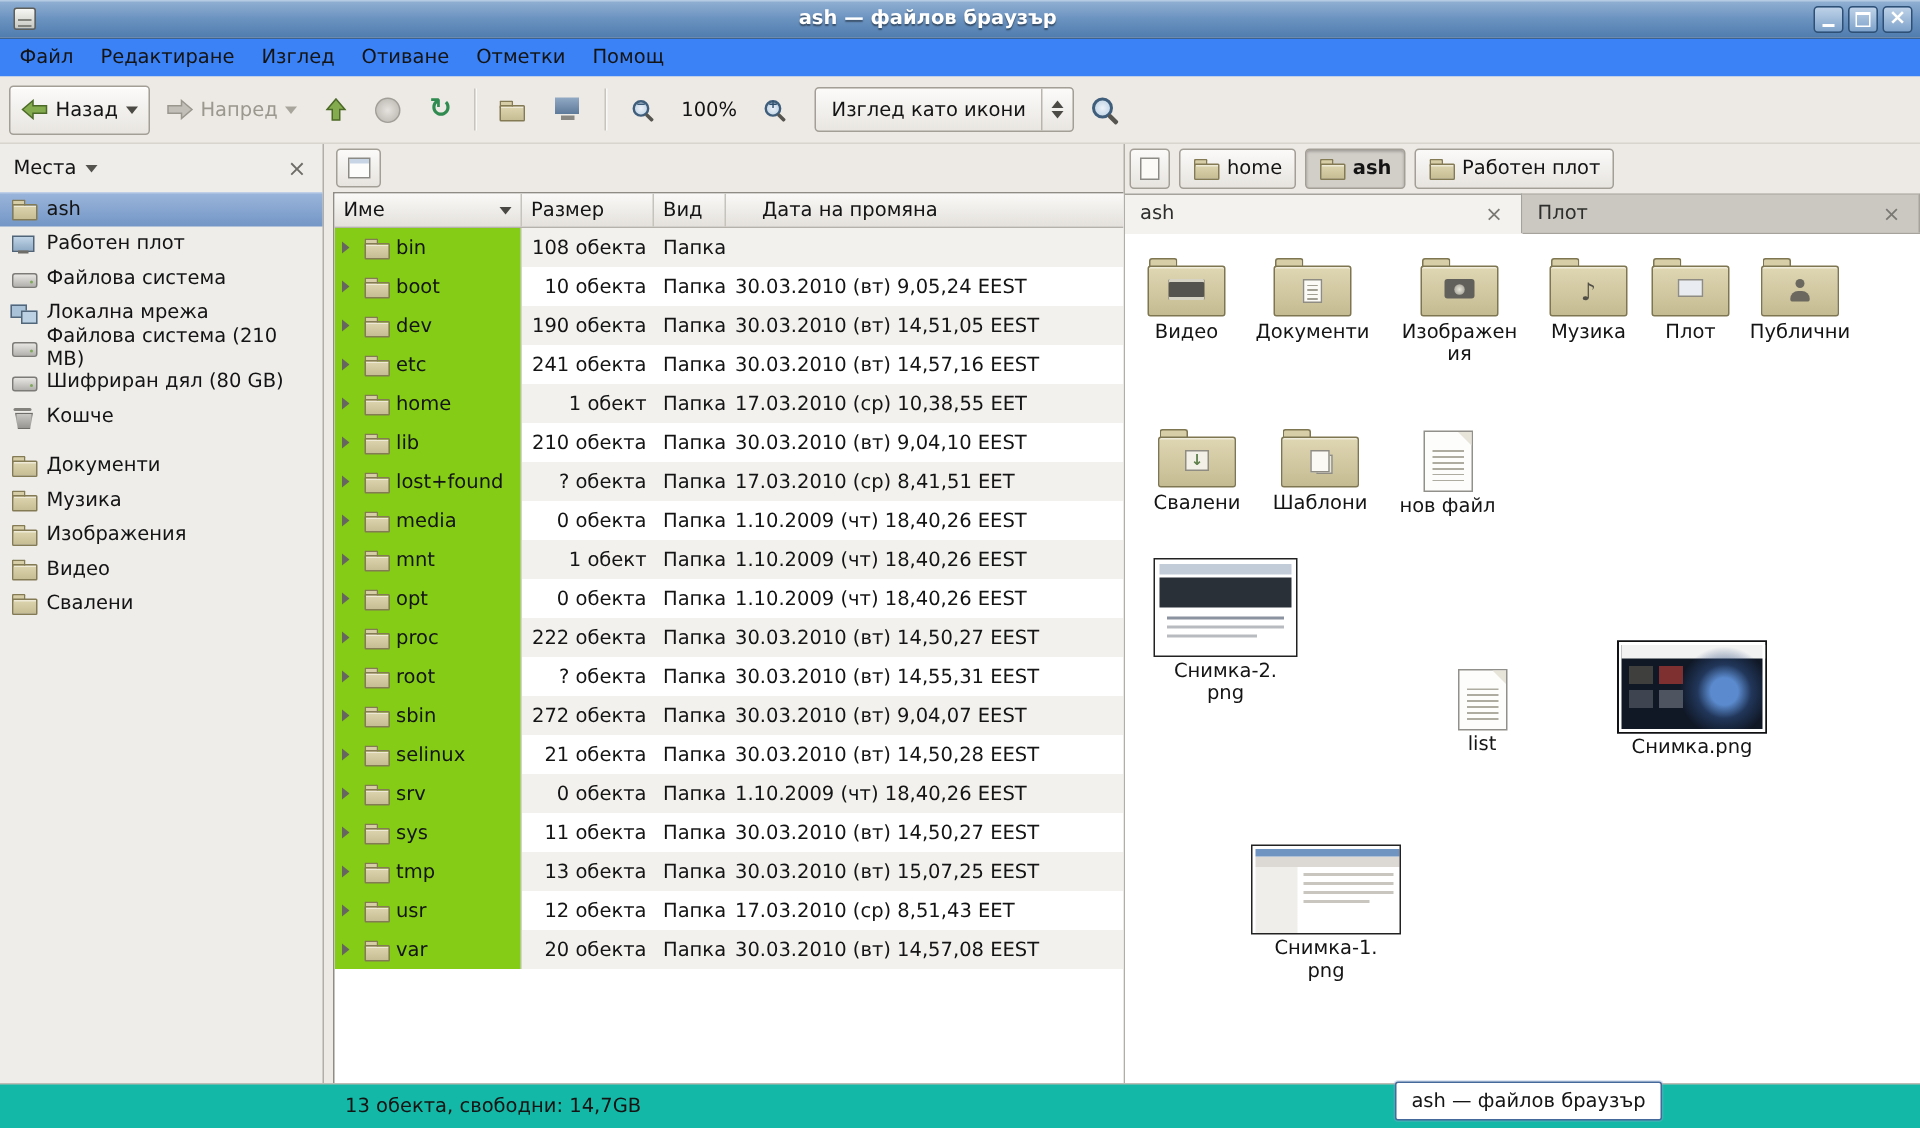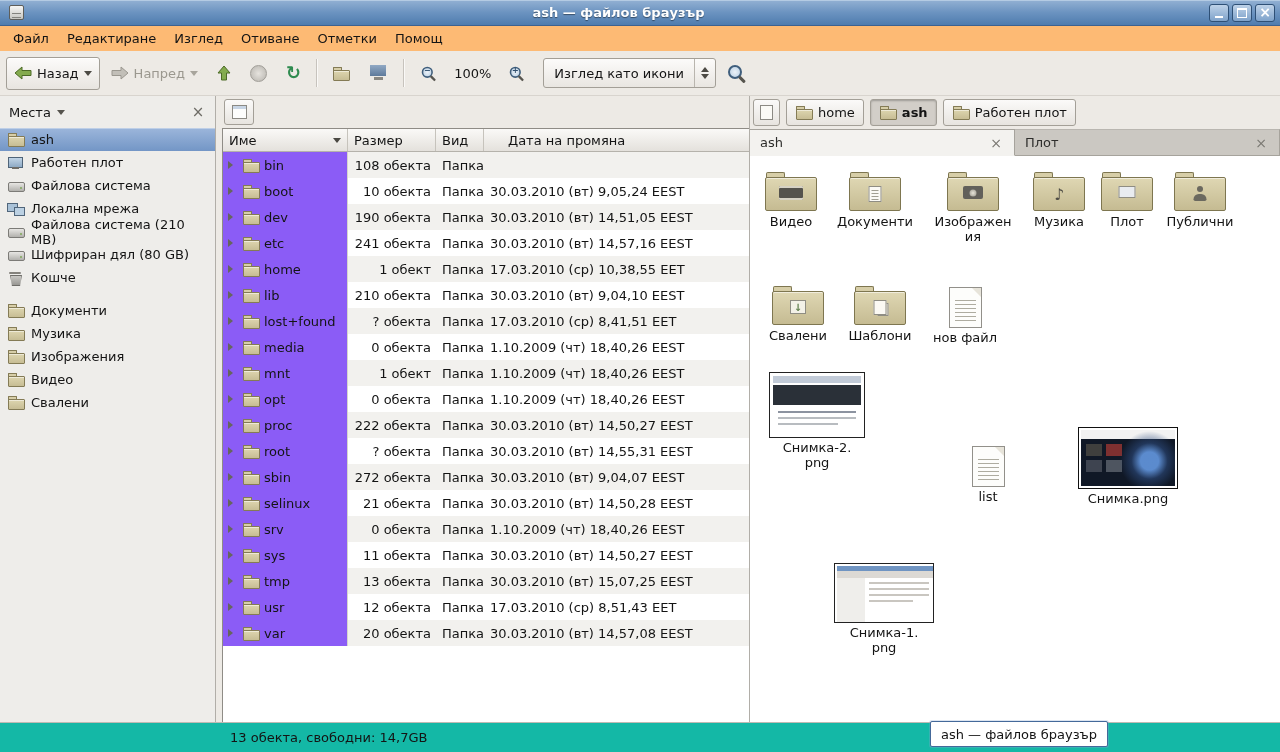--- a/index.html
+++ b/index.html
@@ -17,21 +17,21 @@
     background:repeating-linear-gradient(to bottom,transparent 0 3px,#83837E 3px 4px);}
   .title-text{flex:1;text-align:center;color:#FFF;font-weight:bold;text-shadow:0 1px 1px rgba(0,0,0,.45);}
   .winbtns{display:flex;gap:3px;}
   .wbtn{width:20px;height:18px;border:1px solid #2E5076;border-radius:3px;
     background:linear-gradient(#BED2E8,#7EA2CA);display:flex;align-items:center;justify-content:center;color:#FFF;}
   .wbtn.min::after{content:"";width:8px;height:2px;background:#FFF;margin-top:9px;}
   .wbtn.max::after{content:"";width:8px;height:7px;border:1px solid #FFF;border-top-width:2px;}
   .wbtn.close::after{content:"×";font-size:14px;font-weight:bold;line-height:1;margin-top:-1px;}
 
   
-  .menubar{height:25px;flex:none;display:flex;align-items:center;padding:0 4px;background:#fdba74;text-align:right;}
+  .menubar{height:25px;flex:none;display:flex;align-items:center;padding:0 4px;background:#3b82f6;text-align:right;}
   .menu-item{padding:3px 9px;}
 
   
   .toolbar{height:45px;flex:none;display:flex;align-items:center;gap:3px;padding:0 6px;background:#EDEAE5;
     border-bottom:1px solid #D8D4CE;}
   .tbtn{display:inline-flex;align-items:center;gap:5px;height:33px;padding:0 7px;border-radius:3px;border:1px solid transparent;justify-content:space-between;}
   .tbtn.raised{border-color:#A39F97;background:linear-gradient(#FCFBFA,#E8E5E0);box-shadow:inset 0 1px 0 #FFF;}
   .tbtn.disabled{color:#9B988F;}
   .tri-down{width:0;height:0;border:4px solid transparent;border-top:5px solid #4C4A44;margin-top:5px;}
   .tbtn.disabled .tri-down{border-top-color:#A8A59C;}
@@ -102,21 +102,21 @@
   .lh.h-name{width:125px;justify-content:space-between;}
   .sortarr{width:0;height:0;border:4px solid transparent;border-top:5px solid #4A4842;margin-top:5px;}
   .lh.h-size{width:88px;}
   .lh.h-kind{width:48px;}
   .lh.h-date{flex:1;border-right:none;margin-left:18px;}
   .rows{flex:1;overflow:hidden;}
   .row{display:flex;height:26px;align-items:stretch;}
   .row:nth-of-type(odd){background:#F2F1EE;}
   .row:nth-of-type(even){background:#FFF;}
   .c-name{width:125px;flex:none;display:flex;align-items:center;gap:4px;padding:0 2px 0 5px;
-    background:#8b5cf6;border-right:1px solid #D6D4CE;}
+    background:#84cc16;border-right:1px solid #D6D4CE;}
   .expander{width:10px;flex:none;display:flex;align-items:center;}
   .expander::after{content:"";border-left:5px solid #67655F;border-top:4px solid transparent;border-bottom:4px solid transparent;}
   .c-size{width:88px;flex:none;display:flex;align-items:center;justify-content:flex-end;padding-right:5px;}
   .c-kind{width:48px;flex:none;display:flex;align-items:center;padding-left:6px;}
   .c-date{flex:1;display:flex;align-items:center;padding-left:6px;}
 
   
   .right{flex:1;display:flex;flex-direction:column;background:#EDEAE5;min-width:0;}
   .path-strip{height:33px;flex:none;display:flex;align-items:center;gap:6px;padding:0 3px;}
   .pbtn{height:27px;display:inline-flex;align-items:center;gap:5px;padding:0 8px;border:1px solid #A39F97;border-radius:3px;

